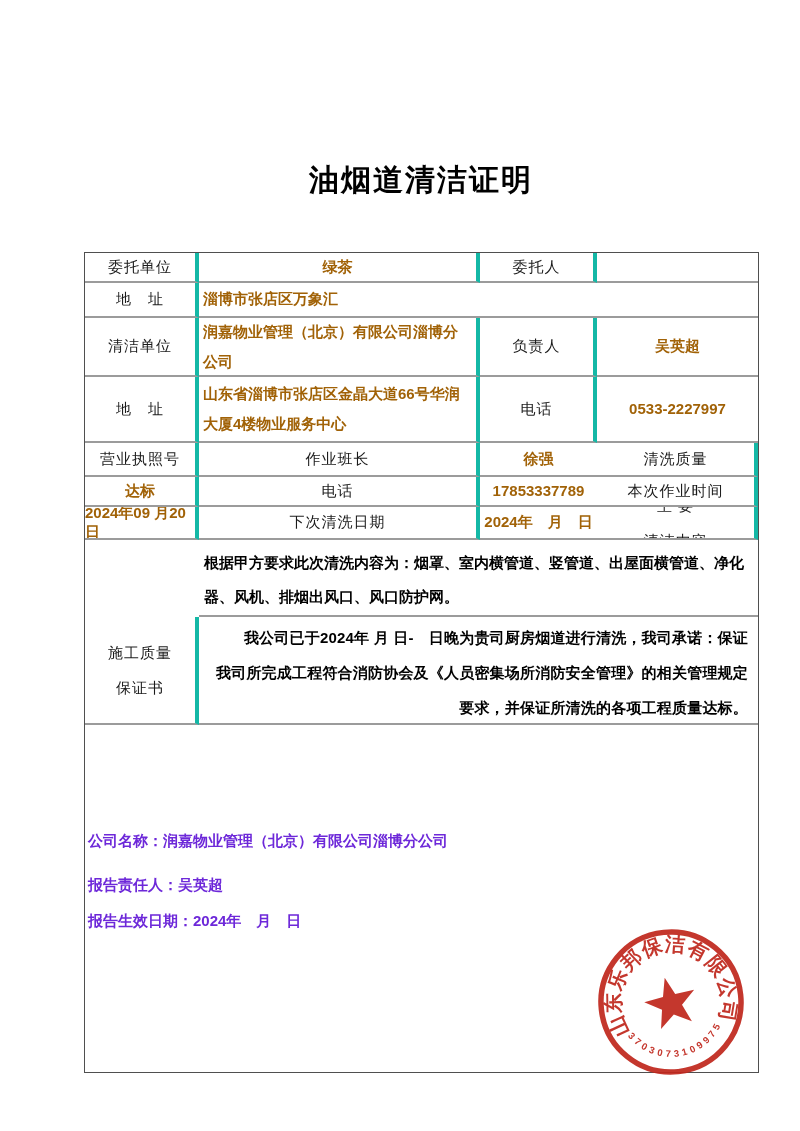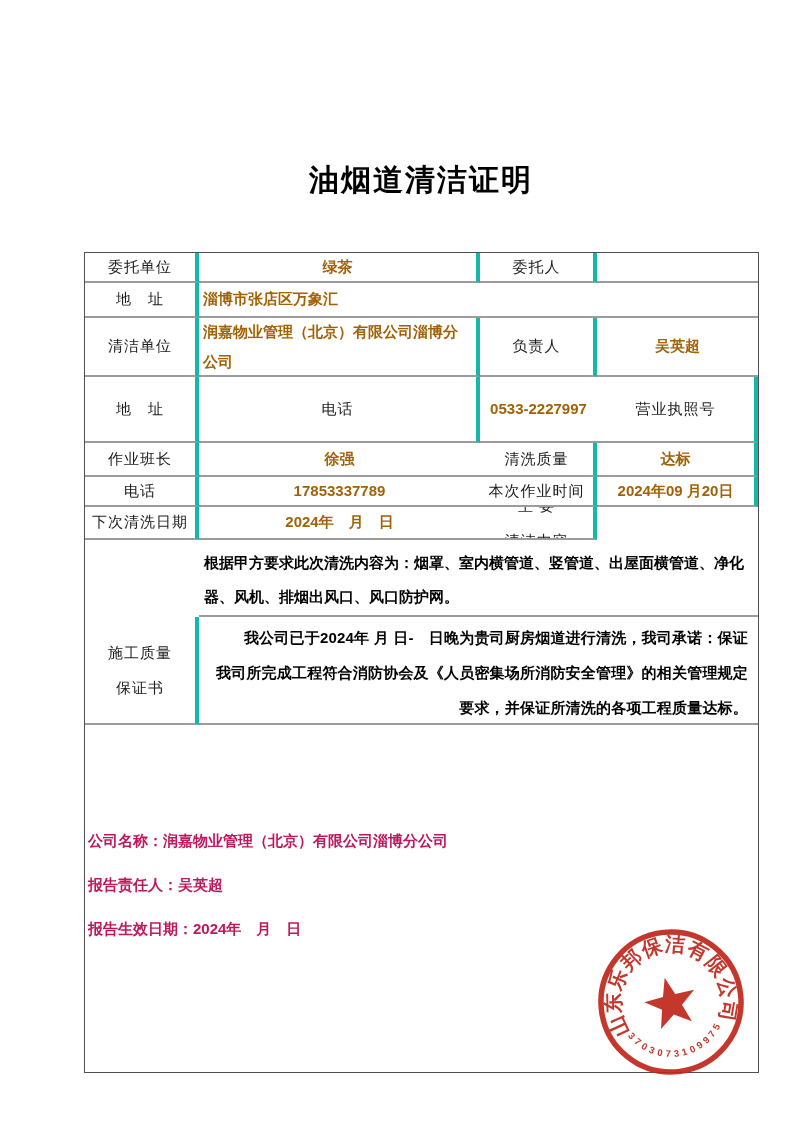--- a/index.html
+++ b/index.html
@@ -35,24 +35,24 @@
   .stack{flex-direction:column;gap:20px;line-height:1;}
   .para{
     display:block;font-weight:bold;text-align:left;
     padding:6px 10px 16px 5px;line-height:34px;
   }
   .para-indent{
     display:block;font-weight:bold;text-align:right;
     padding:3px 10px 2px 5px;line-height:35px;text-indent:2.2em;letter-spacing:0.2px;
   }
   .big-cell{position:relative;display:block;}
-  .footer-line{position:absolute;left:3px;font-size:15px;font-weight:bold;white-space:nowrap;color:#be185d;}
+  .footer-line{position:absolute;left:3px;font-size:15px;font-weight:bold;white-space:nowrap;color:#6d28d9;}
   .fl1{top:107px;}
   .fl2{top:151px;}
-  .fl3{top:195px;}
+  .fl3{top:187px;}
   .stamp{position:absolute;left:570px;top:917px;opacity:0.93;}
 </style>
 </head>
 <body>
 
 <div class="page">
 
   <h1 class="title">油烟道清洁证明</h1>
 
   <div class="cert-table">
@@ -64,20 +64,21 @@
 
     <div class="cell label">地　址</div>
     <div class="cell value v-left span3 no-r">淄博市张店区万象汇</div>
 
     <div class="cell label">清洁单位</div>
     <div class="cell value v-left wrap2">润嘉物业管理（北京）有限公司淄博分公司</div>
     <div class="cell label">负责人</div>
     <div class="cell value no-r">吴英超</div>
 
     <div class="cell label">地　址</div>
+    <div class="cell value v-left wrap2">山东省淄博市张店区金晶大道66号华润大厦4楼物业服务中心</div>
     <div class="cell label">电话</div>
     <div class="cell value no-r">0533-2227997</div>
 
     <div class="cell label">营业执照号</div>
     <div class="cell label">作业班长</div>
     <div class="cell value no-r">徐强</div>
 
     <div class="cell label">清洗质量</div>
     <div class="cell value">达标</div>
     <div class="cell label">电话</div>

